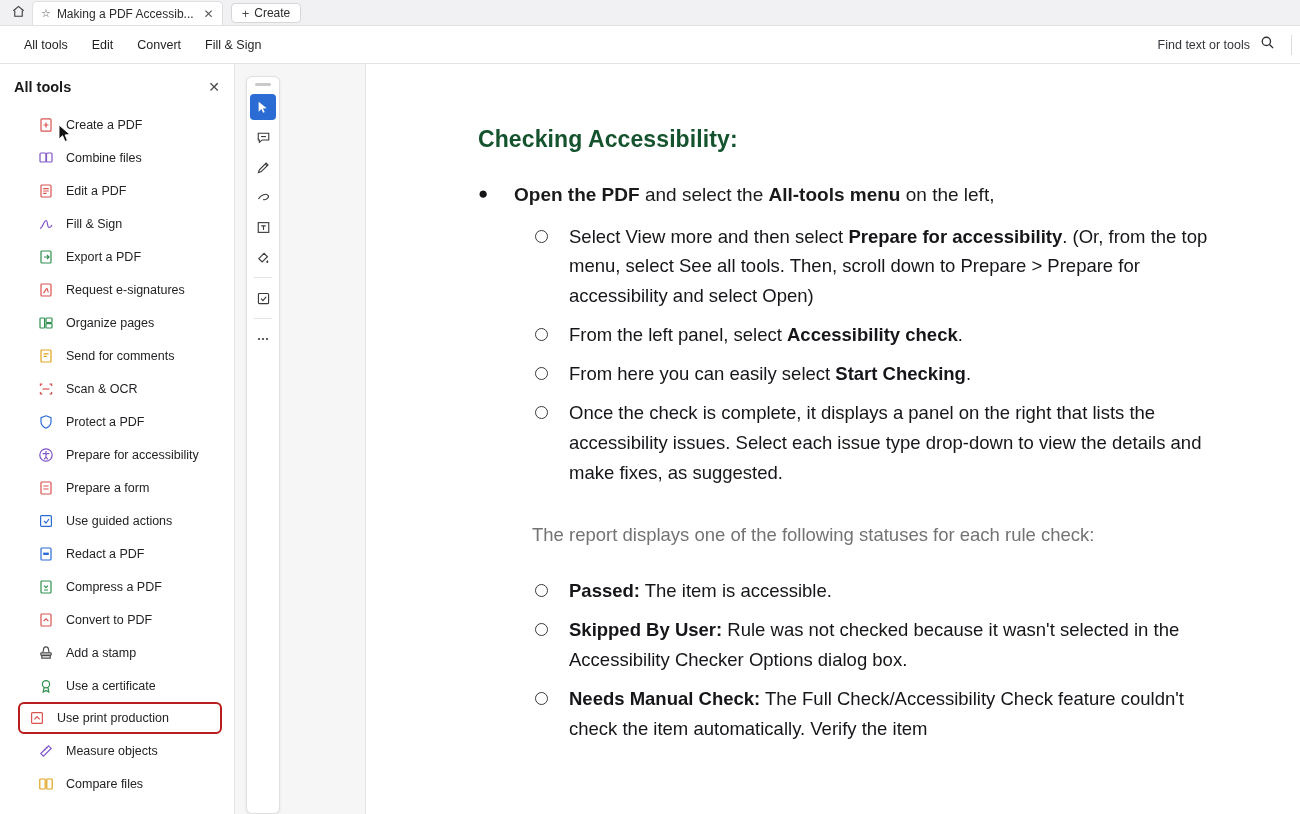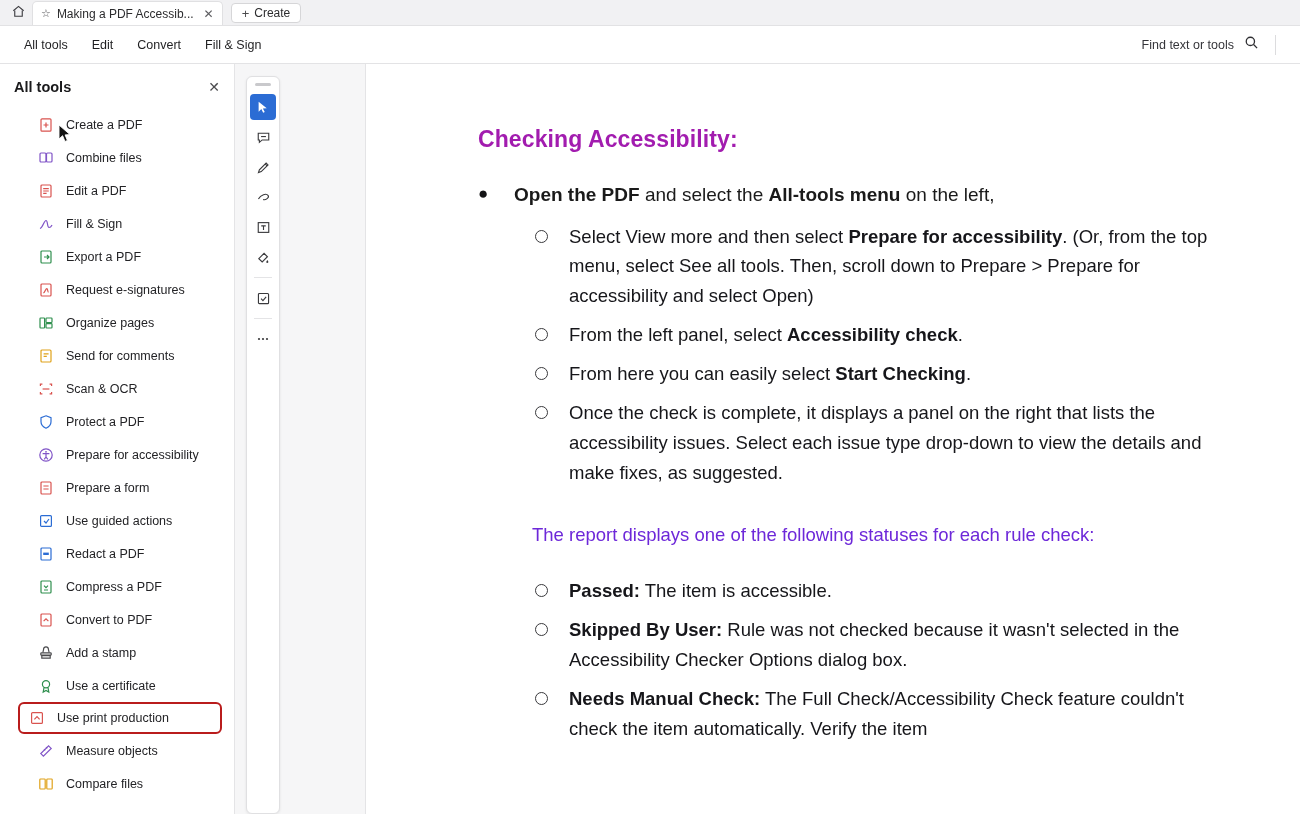--- a/index.html
+++ b/index.html
@@ -75,21 +75,21 @@
   .menu-item {
     font-size: 12.5px;
     color: #1f1f21;
     padding: 0 12px;
     height: 100%;
     display: flex;
     align-items: center;
   }
   .menubar-right {
     position: absolute;
-    right: 24px;
+    right: 8px;
     display: flex;
     align-items: center;
     gap: 10px;
   }
   .find-label { font-size: 12.5px; color: #35353a; }
   .sep-vert {
     width: 1px; height: 20px; background: #dcdcde; margin-left: 6px;
   }
 
   
@@ -201,21 +201,21 @@
     background: #ffffff;
     overflow: hidden;
     position: relative;
     padding: 62px 80px 0 112px;
   }
   h1.doc-title {
     font-size: 23px;
     font-weight: bold;
     margin: 0 0 28px 0;
     letter-spacing: 0.1px;
-    color: #a21caf;
+    color: #14532d;
   }
   .l1 {
     display: flex;
     gap: 22px;
     font-size: 19px;
     line-height: 1.5;
     margin-bottom: 12px;
   }
   .bullet-filled {
     flex: 0 0 14px;
@@ -240,21 +240,21 @@
     width: 13px; height: 13px;
     border: 1.7px solid #3a3a3d;
     border-radius: 50%;
   }
   .l2 .txt { flex: 1; }
   .l2 .txt b { font-weight: bold; }
   .para {
     font-size: 18.5px;
     line-height: 1.6;
     margin: 32px 0 26px 54px;
-    color: #6d28d9;
+    color: #737373;
   }
 </style>
 </head>
 <body>
 
 <div class="tabstrip">
   <div class="home-btn">
     <span>
       <svg width="15" height="15" viewBox="0 0 16 16" fill="none" stroke="#3c3c40" stroke-width="1.2">
         <path d="M2.5 7.2 8 2.6l5.5 4.6"></path>

